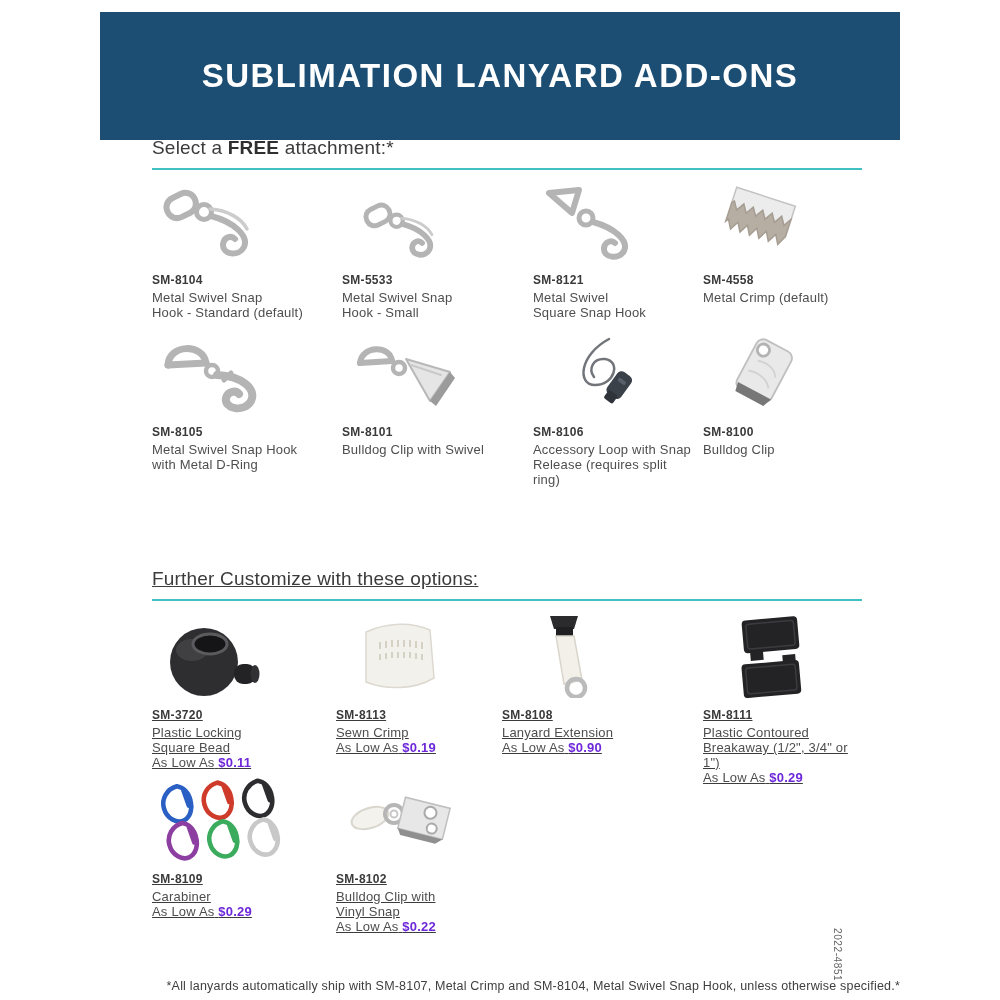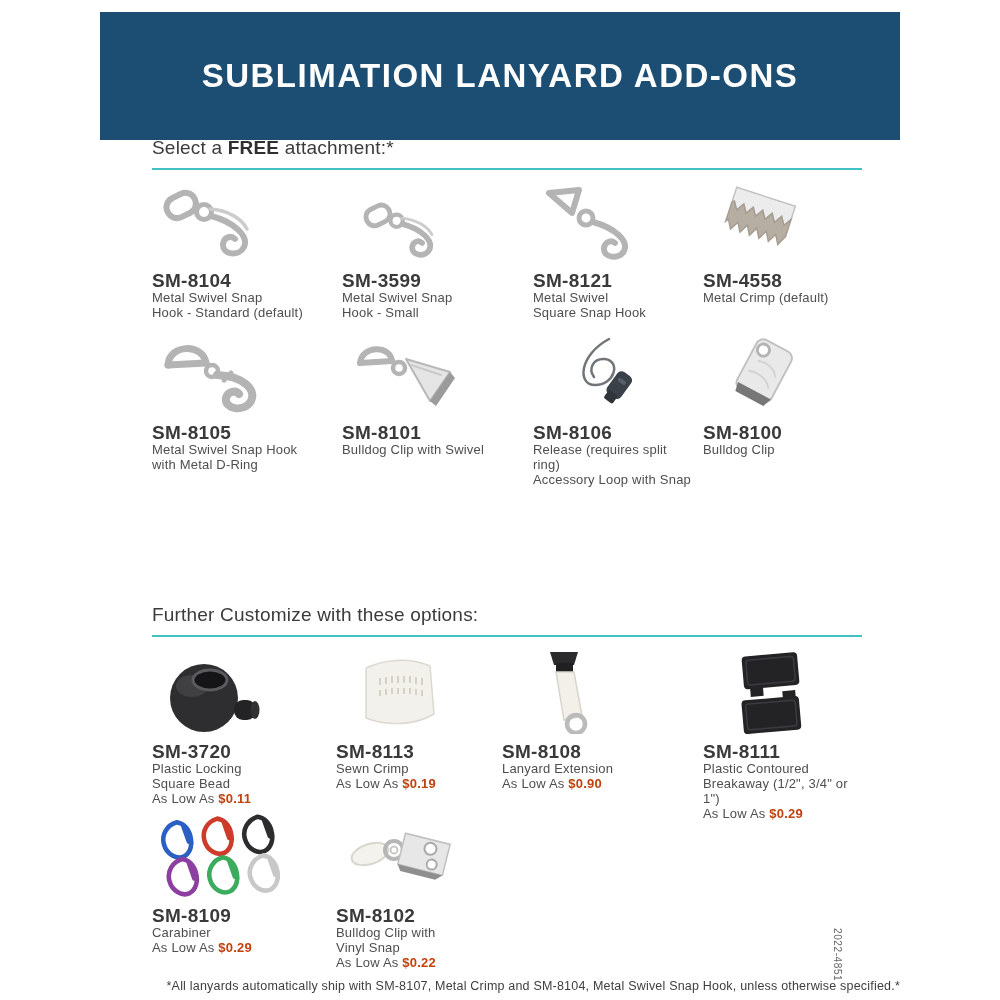--- a/index.html
+++ b/index.html
@@ -6,38 +6,38 @@
   html,body { width:1000px; height:1000px; background:#ffffff;
     font-family:"Liberation Sans", sans-serif; color:#3c3c3c; overflow:hidden; }
   .page { position:relative; width:1000px; height:1000px; background:#fff; }
 
   .banner { position:absolute; left:100px; top:12px; width:800px; height:128px;
     background:#1c4e74; display:flex; align-items:center; justify-content:center; }
   .banner h1 { color:#ffffff; font-size:33px; font-weight:700; letter-spacing:1.5px; }
 
   .section { position:absolute; left:152px; width:710px; }
   .sec1 { top:137px; }
-  .sec2 { top:604px; }
+  .sec2 { top:568px;text-decoration:underline; }
   .shead { font-size:19px; color:#3b3b3b; letter-spacing:.2px; margin-bottom:9px; }
   .shead b { font-weight:700; color:#2f2f2f; }
   .rule { height:2px; background:#41c1c2; }
 
   .grid { display:grid; margin-top:13px; }
   .g1 { grid-template-columns:190px 191px 170px 159px; grid-template-rows:152px 146px auto; }
   .g2 { grid-template-columns:184px 166px 201px 159px; grid-template-rows:164px auto; }
 
   .cell { padding-right:10px; }
   .imgwrap { display:flex; align-items:flex-end; }
   .g1 .imgwrap { height:80px; margin-bottom:10px; }
   .g2 .imgwrap { height:84px; margin-bottom:10px; }
   svg { display:block; }
-  .sku { font-weight:700; font-size:19px; color:#3a3a3a; letter-spacing:.3px;
+  .sku { font-weight:700; font-size:12px; color:#3a3a3a; letter-spacing:.3px;
     line-height:15px; margin-bottom:2px; }
   .pline { font-size:13px; color:#4e4e4e; letter-spacing:.2px; line-height:15px; }
-  .pline b { color:#c2410c; }
+  .pline b { color:#6d28d9; }
 
   .footnote { position:absolute; left:100px; top:979px; width:800px; text-align:right;
     font-size:12.5px; color:#3e3e3e; letter-spacing:.2px; }
   .sidecode { position:absolute; left:843px; top:928px; font-size:10px; color:#666;
     letter-spacing:.6px; transform:rotate(90deg); transform-origin:left top; white-space:nowrap; }
 </style>
 </head>
 <body>
 
 <div class="page">
@@ -72,21 +72,21 @@
         <div class="imgwrap">
           <svg width="160" height="80" viewBox="0 0 160 80">
             <g fill="none" stroke="#b4b4b4" stroke-linecap="round" stroke-linejoin="round" transform="translate(12,14) scale(0.82)">
               <rect x="14" y="12" width="30" height="21" rx="10" stroke-width="6" transform="rotate(-26 29 22)"></rect>
               <circle cx="52" cy="29" r="7.5" stroke-width="5"></circle>
               <path d="M58 26 C76 27 90 36 95 46" stroke-width="3.5" stroke="#cccccc"></path>
               <path d="M59 33 C82 39 97 53 92 64 C87 74 70 72 71 61 C72 54 79 52 83 56" stroke-width="7"></path>
             </g>
             </svg>
         </div>
-        <div class="sku">SM-3599</div>
+        <div class="sku">SM-5533</div>
         <div class="pline">Metal Swivel Snap</div>
         <div class="pline">Hook - Small</div>
       </div>
 
       <div class="cell">
         <div class="imgwrap">
           <svg width="150" height="80" viewBox="0 0 150 80">
             <g fill="none" stroke="#b4b4b4" stroke-linecap="round" stroke-linejoin="round">
               <path d="M16 10 L46 7 L39 30 Z" stroke-width="6"></path>
               <circle cx="53" cy="35" r="7" stroke-width="5"></circle>
@@ -152,22 +152,22 @@
           <svg width="150" height="80" viewBox="0 0 150 80">
             <path d="M76 4 C46 20 44 50 62 50 C82 50 88 26 72 24 C60 23 55 34 61 42" fill="none" stroke="#71757a" stroke-width="2.5" stroke-linecap="round"></path>
             <g transform="rotate(36 84 54)">
               <rect x="75" y="36" width="17" height="27" rx="5" fill="#3b4148"></rect>
               <rect x="78" y="59" width="11" height="10" rx="2" fill="#2f343a"></rect>
               <rect x="79" y="43" width="9" height="4" rx="2" fill="#59606a"></rect>
             </g>
             </svg>
         </div>
         <div class="sku">SM-8106</div>
+        <div class="pline">Accessory Loop with Snap</div>
         <div class="pline">Release (requires split ring)</div>
-        <div class="pline">Accessory Loop with Snap</div>
       </div>
 
       <div class="cell">
         <div class="imgwrap">
           <svg width="160" height="80" viewBox="0 0 160 80">
             <g transform="rotate(28 62 40)">
               <rect x="42" y="4" width="42" height="60" rx="8" fill="#e9e9e9" stroke="#c0c0c0" stroke-width="2"></rect>
               <circle cx="52" cy="15" r="6.5" fill="#ffffff" stroke="#b3b3b3" stroke-width="3"></circle>
               <path d="M52 28 C63 24 73 28 77 35" stroke="#d2d2d2" stroke-width="2" fill="none"></path>
               <path d="M48 42 C60 38 72 42 76 49" stroke="#d2d2d2" stroke-width="2" fill="none"></path>

